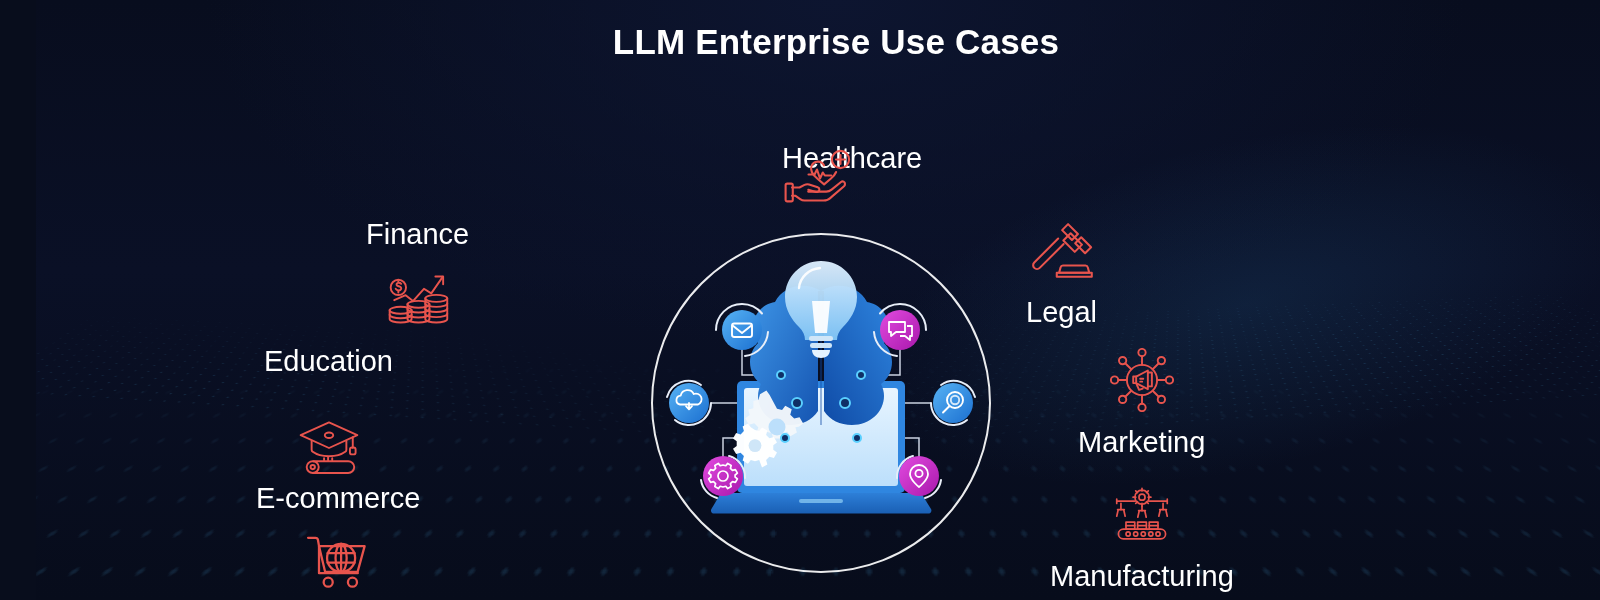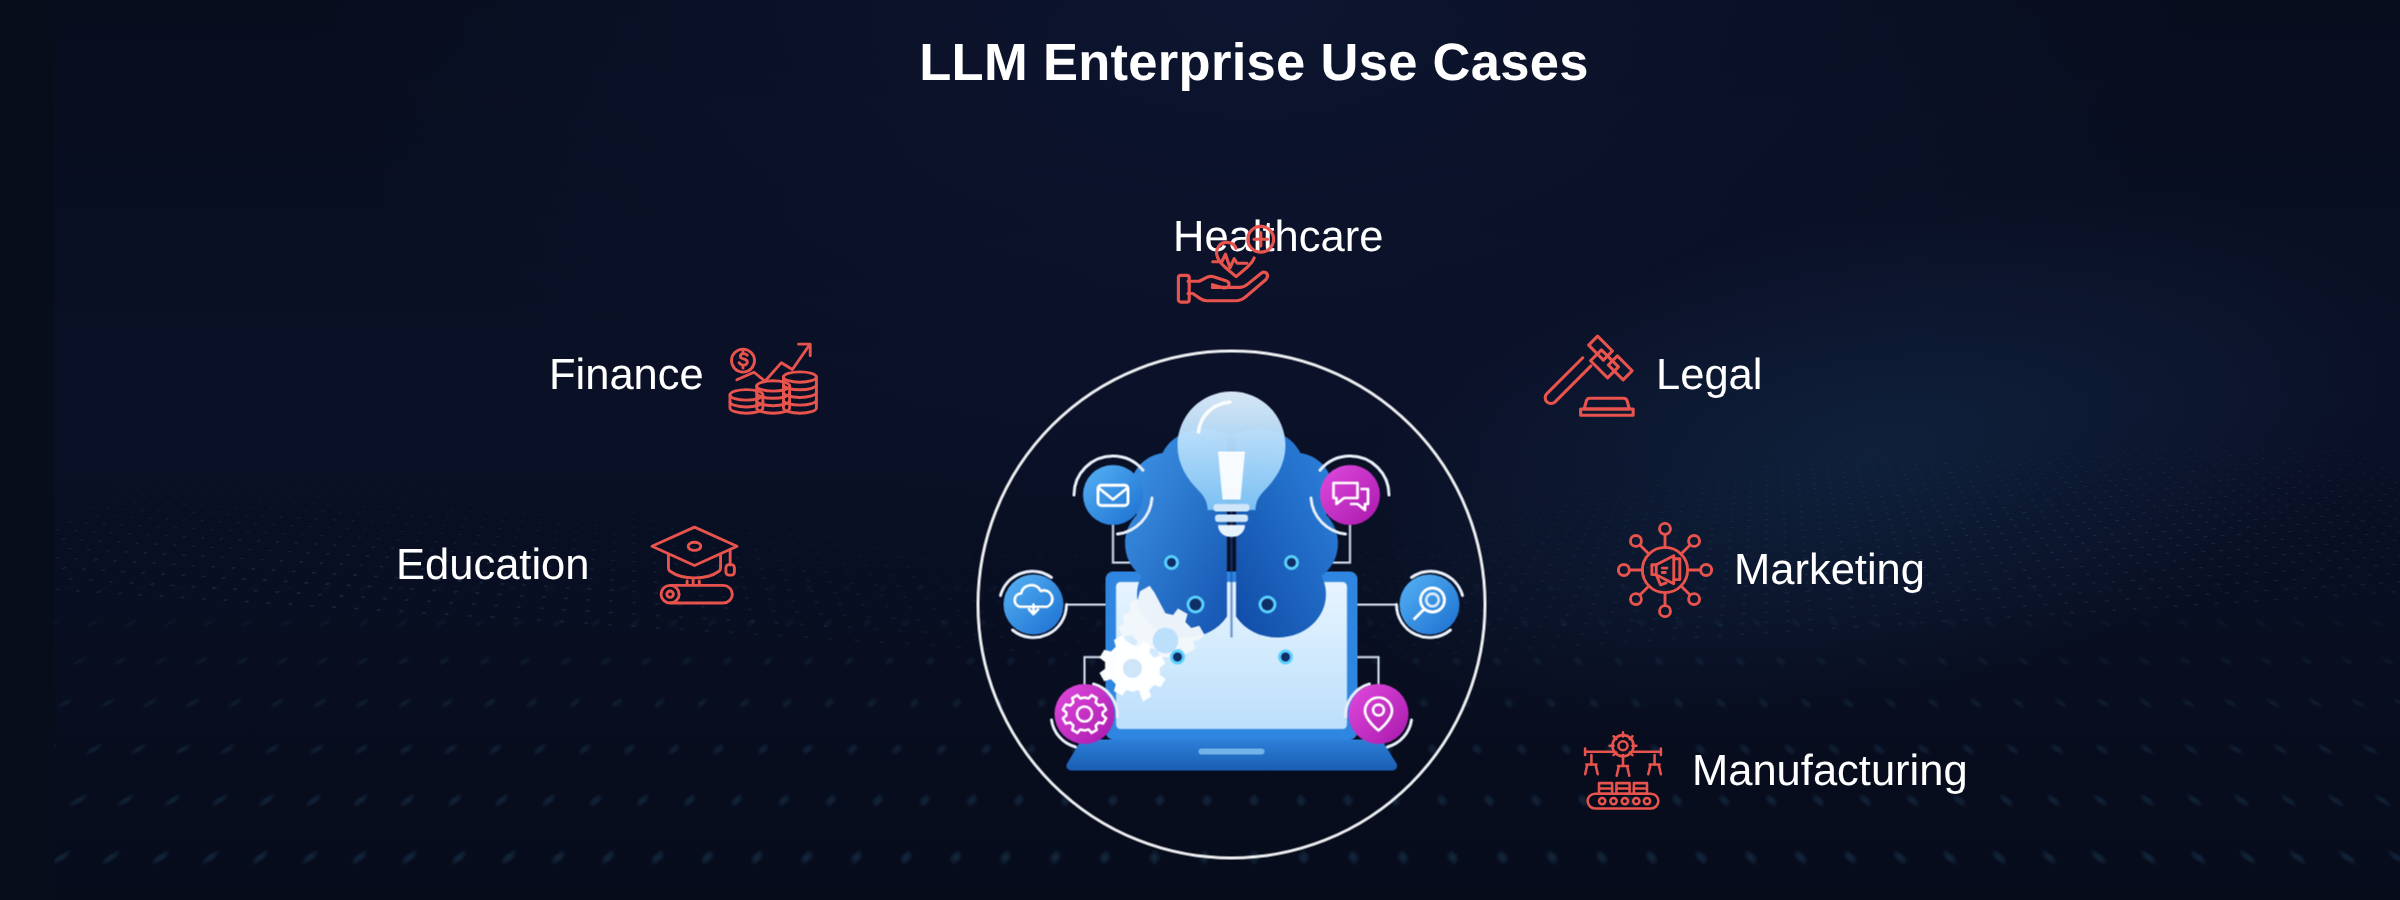--- a/index.html
+++ b/index.html
@@ -66,22 +66,22 @@
     text-align:center; color:#ffffff;
     font-size:35px; font-weight:600; letter-spacing:.2px;
   }
 
   
   .spoke { position:absolute; display:flex; align-items:center; gap:14px; }
   .spoke .lbl {
     color:#ffffff; font-size:29px; font-weight:400; white-space:nowrap;
   }
   .spoke .ico { width:64px; height:64px; flex:0 0 64px; display:block; }
-  .spoke.left  { flex-direction:row;justify-content:space-between; }
-  .spoke.right { }
+  .spoke.left  { flex-direction:column;justify-content:space-between; }
+  .spoke.right { flex-direction:column; }
 
   
   .sp-finance     { left:330px; top:218px; }
   .sp-education   { left:228px; top:345px;gap:38px; }
   .sp-ecommerce   { left:220px; top:482px; }
   .sp-legal       { left:990px; top:218px; }
   .sp-marketing   { left:1042px; top:348px; }
   .sp-manufact    { left:1014px; top:482px; }
   .sp-healthcare  { left:746px; top:142px; }
 
@@ -147,20 +147,33 @@
       <path d="M16 23.4v9.4c0 1 .4 1.8 1.2 2.4C21 38 27.6 40 35 40s14-2 17.8-4.8c.8-.6 1.2-1.4 1.2-2.4v-9.4"></path>
       <path d="M61 19.2v11.5"></path>
       <rect x="57.9" y="30.4" width="6.2" height="7.6" rx="2.2"></rect>
       <path d="M18 45.5h38c3.6 0 6.6 2.9 6.6 6.4S59.6 58.3 56 58.3H18"></path>
       <ellipse cx="17.2" cy="51.9" rx="6.6" ry="6.4"></ellipse>
       <ellipse cx="17.2" cy="51.9" rx="2.4" ry="2.3"></ellipse>
       <path d="M34 44.5v-3M38.5 44.5v-2.2M29.6 44.5v-2.2"></path>
     </svg>
   </div>
 
+  <div class="spoke left sp-ecommerce">
+    <span class="lbl">E-commerce</span>
+    <svg class="ico" viewBox="0 0 62 60" fill="none" stroke="#e8544d" stroke-width="2.2" stroke-linecap="round" stroke-linejoin="round">
+      <path d="M2 7.5h7.2c1.2 0 2.2.9 2.4 2.1l1 6"></path>
+      <path d="M12.6 15.6h44.2L50 40.5H18.5L12.6 15.6Z"></path>
+      <path d="M12.6 15.6v26.2h37.6"></path>
+      <circle cx="21.5" cy="50.5" r="4.4"></circle>
+      <circle cx="45" cy="50.5" r="4.4"></circle>
+      <circle cx="34" cy="27" r="13.6"></circle>
+      <ellipse cx="34" cy="27" rx="5.4" ry="13.6"></ellipse>
+      <path d="M20.8 22.4h26.4M20.8 31.6h26.4M34 13.4v27.2"></path>
+    </svg>
+  </div>
 
   <div class="spoke right sp-legal">
     <svg class="ico" viewBox="0 0 68 64" fill="none" stroke="#e8544d" stroke-width="2.2" stroke-linecap="round" stroke-linejoin="round">
       <path d="M41.5 4.5 52 15l-6.4 6.4L35.2 10.9 41.5 4.5Z"></path>
       <path d="M55.5 18.5 66 29l-6.4 6.4L49.1 24.9 55.5 18.5Z"></path>
       <path d="M44.2 14.2 56.3 26.3l-7.7 7.7L36.5 21.9 44.2 14.2Z"></path>
       <path d="M36.8 25.6 11.4 51c-1.6 1.6-4.2 1.6-5.8 0s-1.6-4.2 0-5.8L31 19.8"></path>
       <path d="M36 48.5h24c1.2 0 2.2.9 2.5 2l1.5 5.6H32l1.5-5.6c.3-1.1 1.3-2 2.5-2Z"></path>
       <path d="M29.5 56.1h37.2v4.4H29.5z"></path>
     </svg>

